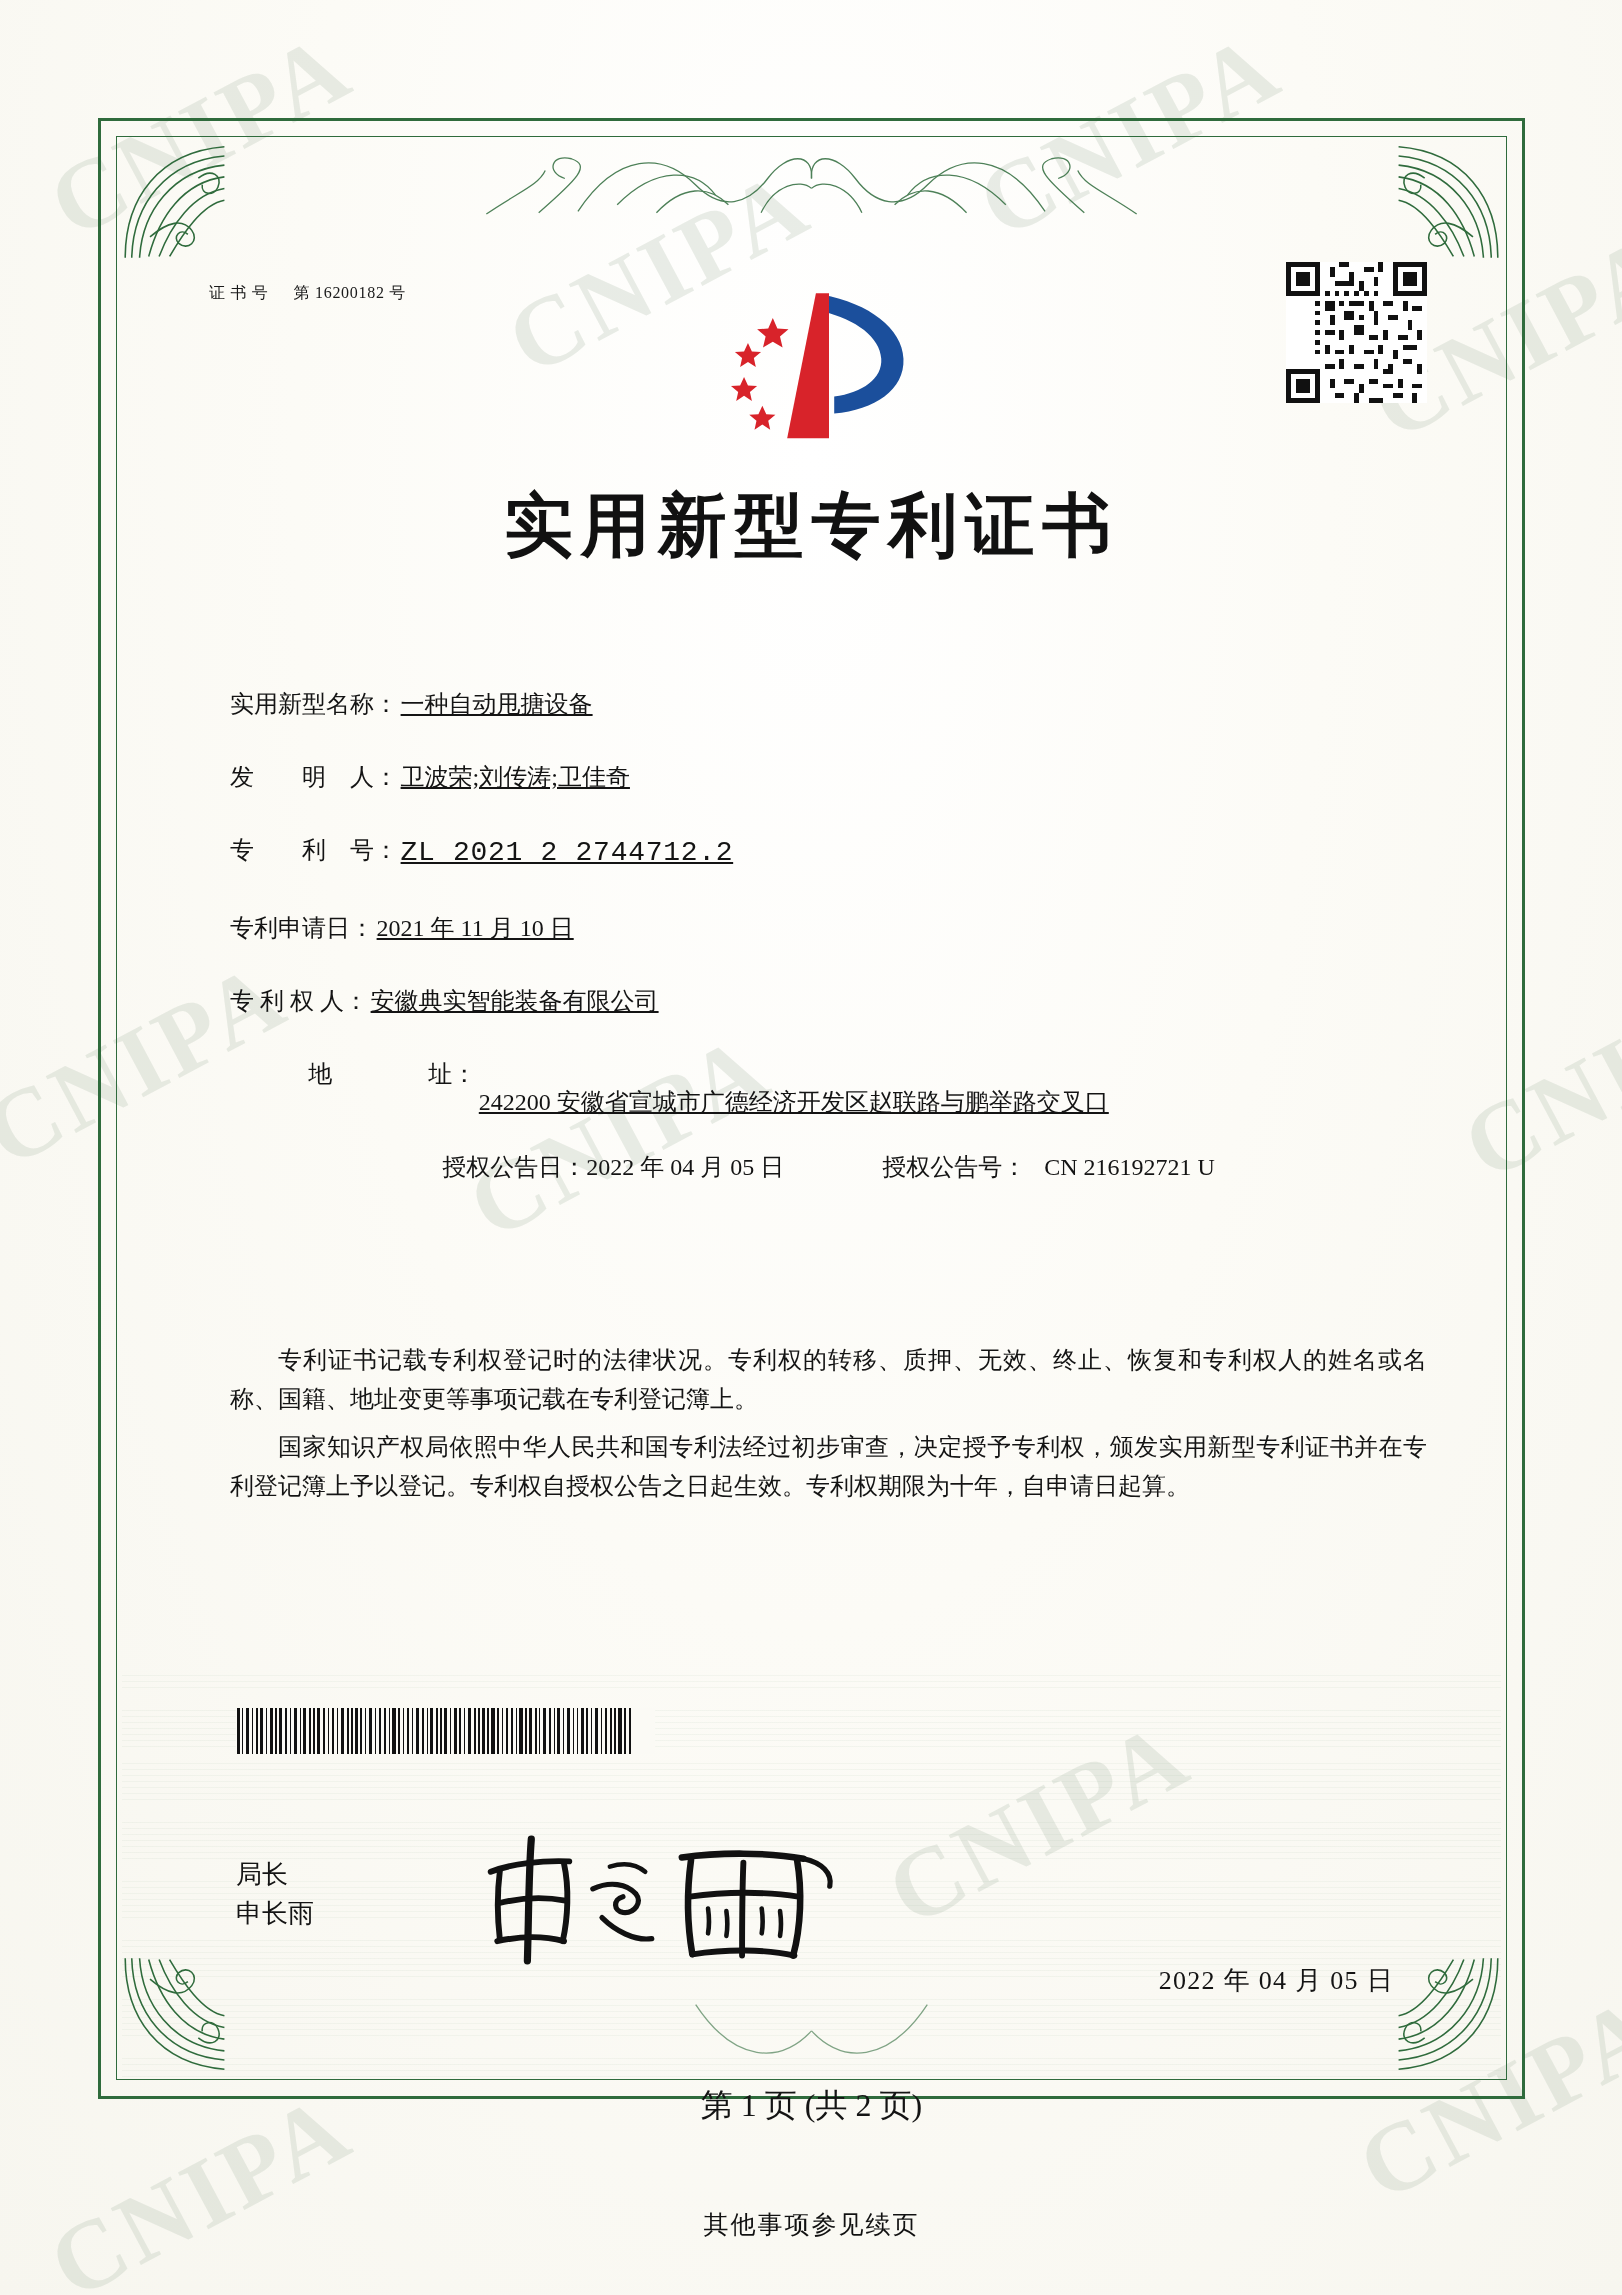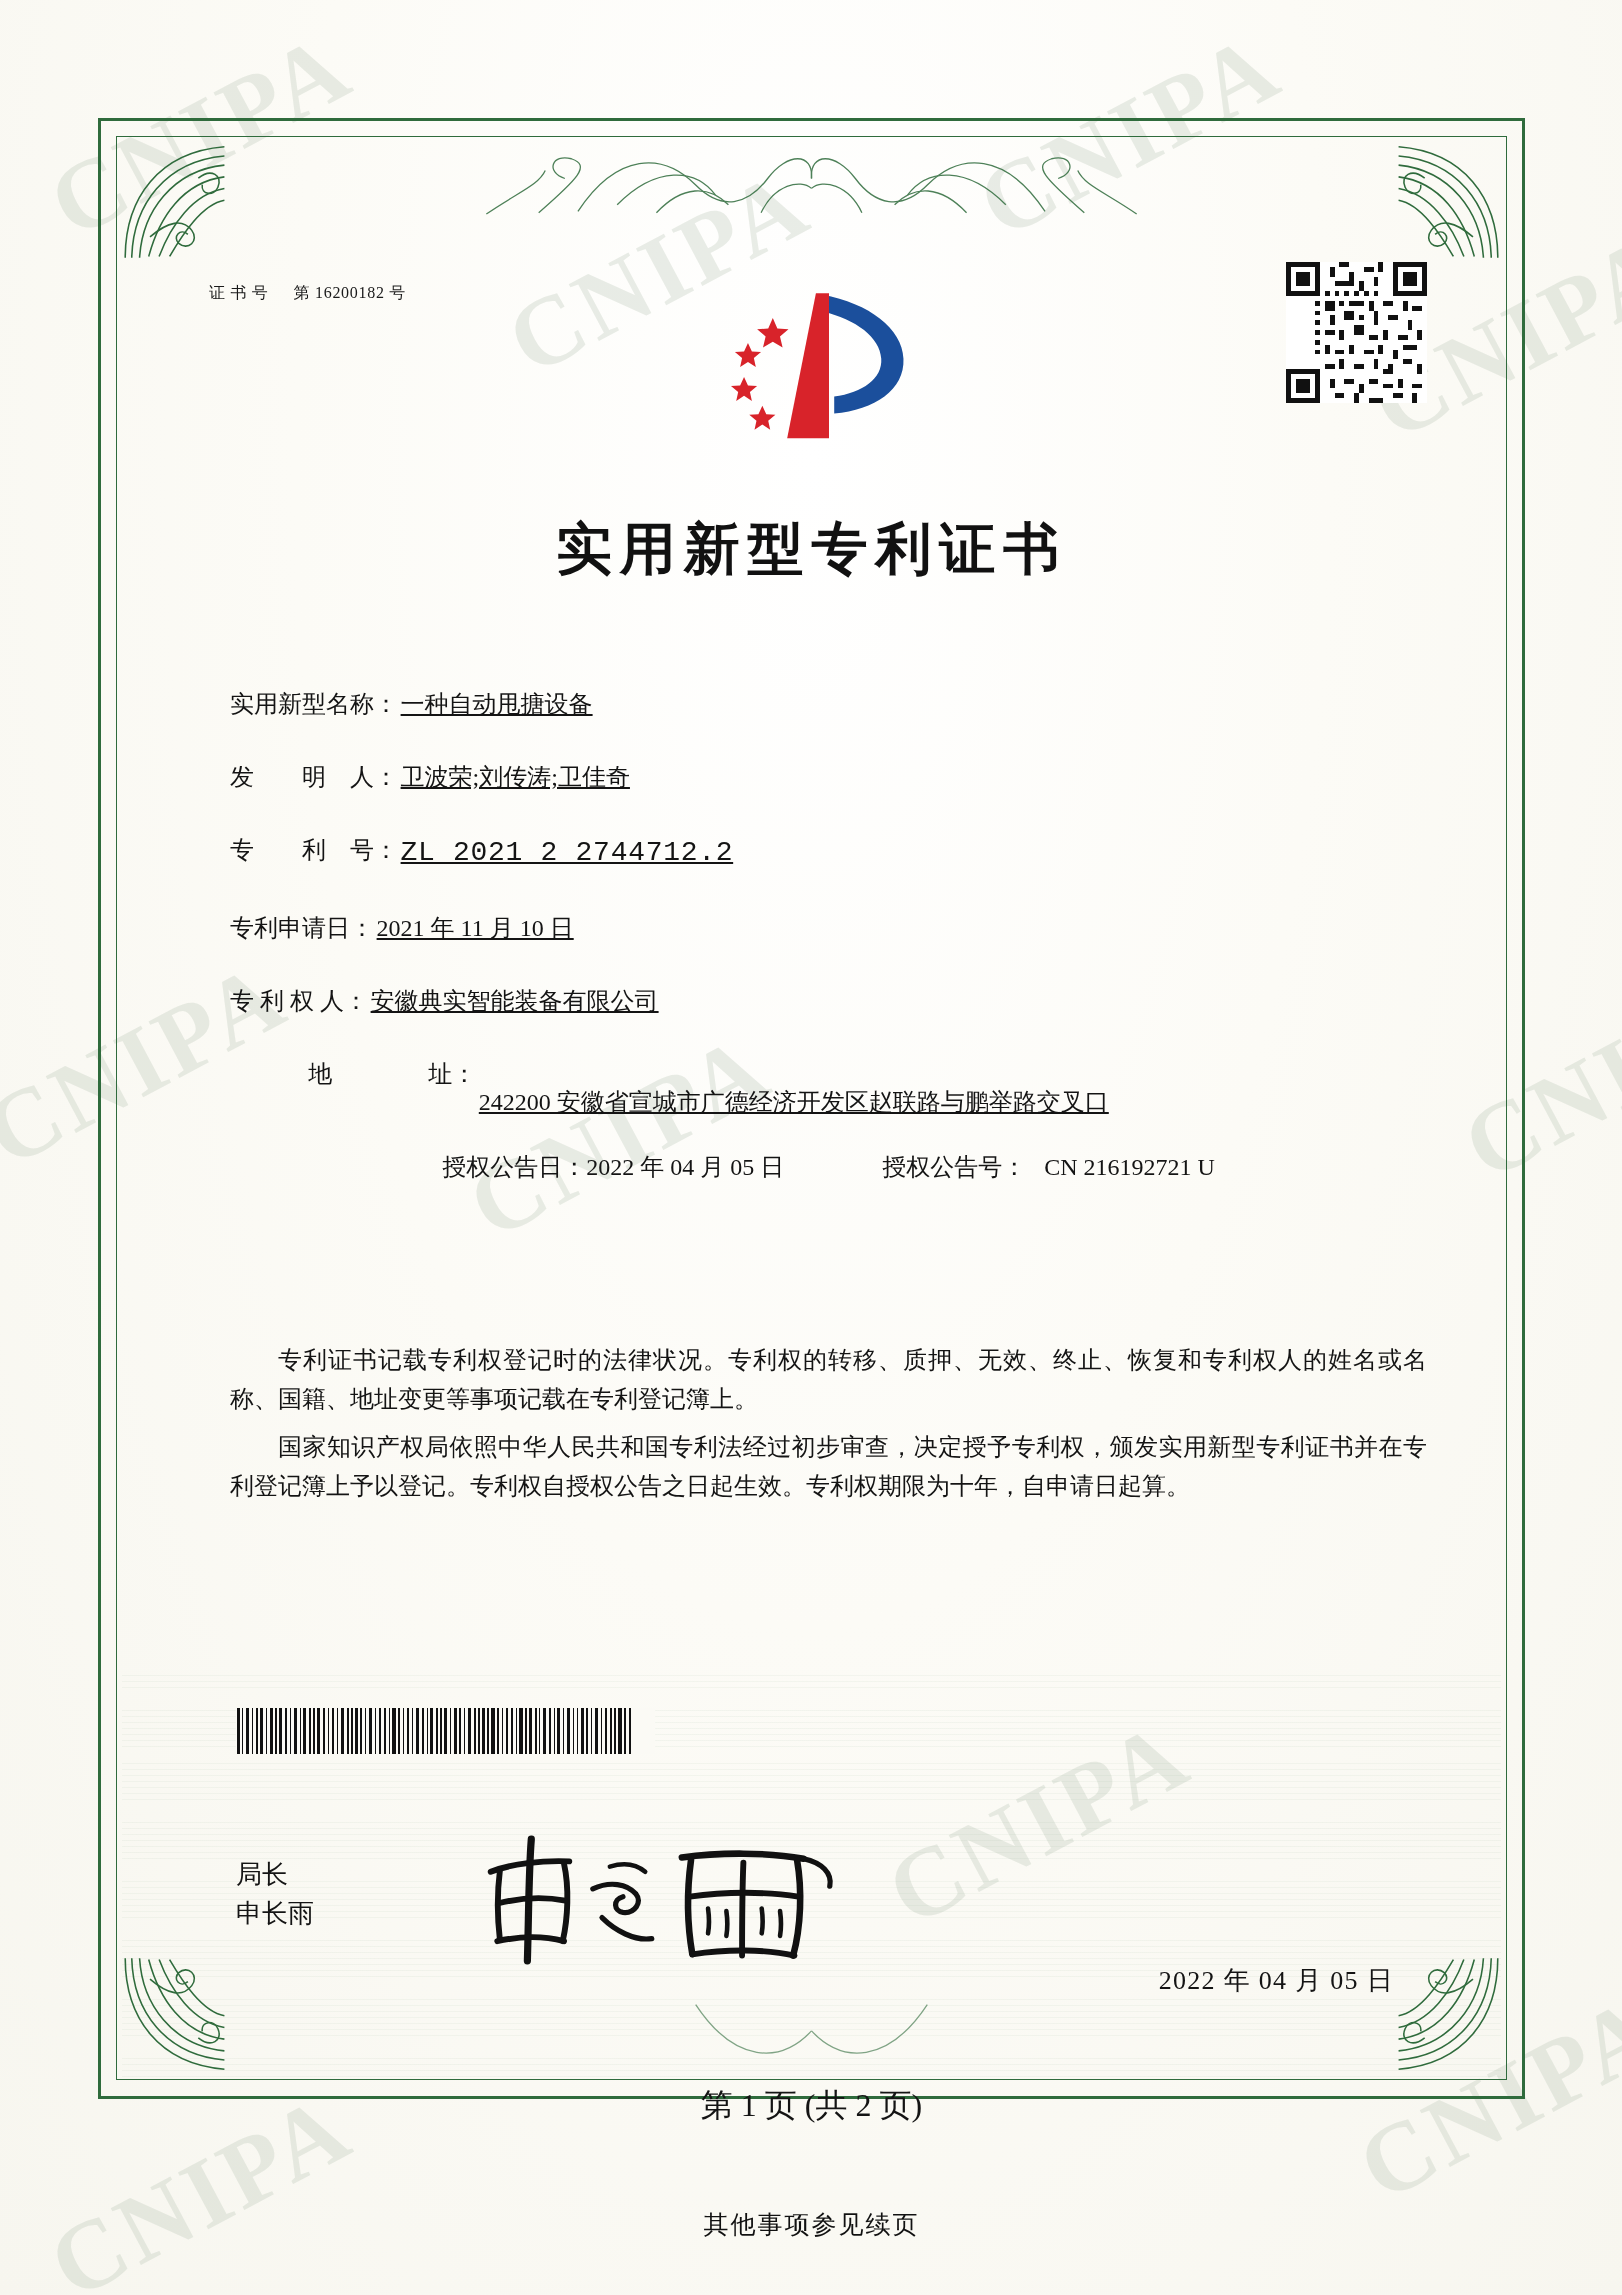--- a/index.html
+++ b/index.html
@@ -94,23 +94,23 @@
     left: 50%;
     top: 275px;
     transform: translateX(-50%);
     width: 236px;
     height: 196px;
   }
 
   .title {
     position: absolute;
     left: 0; right: 0;
-    top: 512px;
+    top: 480px;
     text-align: center;
-    font-size: 56px;
+    font-size: 69px;
     font-weight: 700;
     letter-spacing: 7.9px;
     color: #111;
     font-family: "DejaVu Serif", "Liberation Serif", serif;
   }
 
   
   .fields {
     position: absolute;
     left: 230px;

